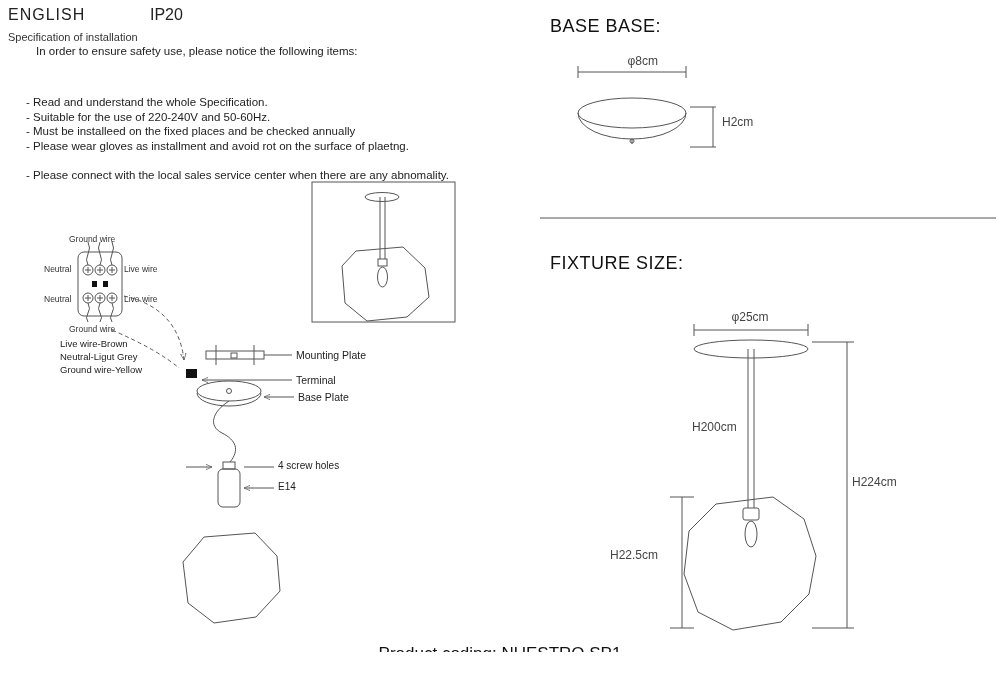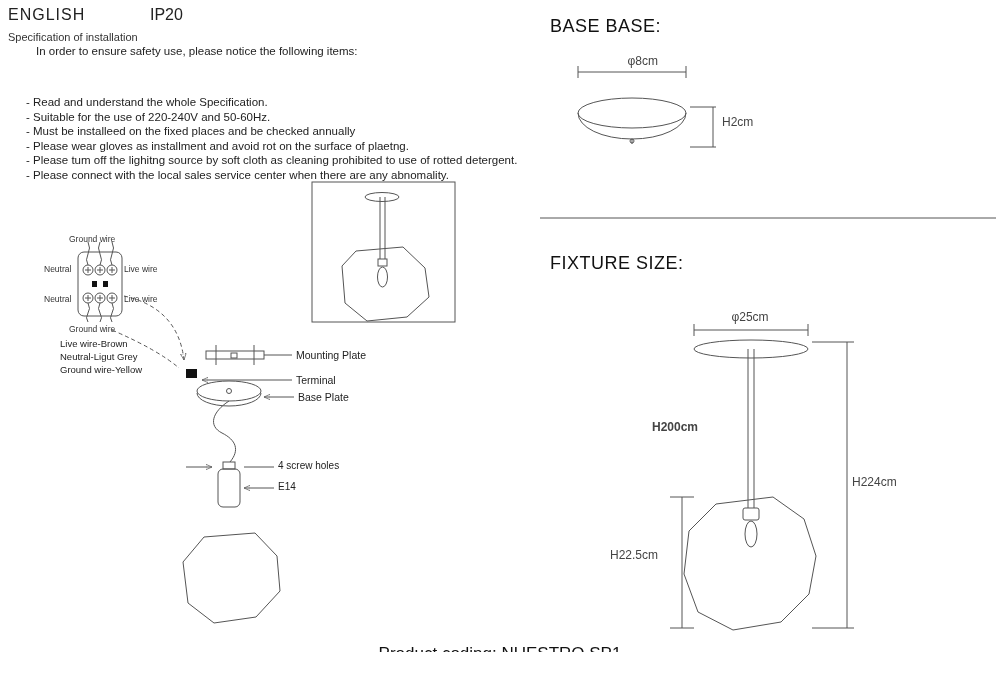--- a/index.html
+++ b/index.html
@@ -27,21 +27,21 @@
   .spec-item  { font-size:11.5px; left:26px;margin-top:36px; }
   .si0 { top:60px; } .si1 { top:74.5px; } .si2 { top:89px; }
   .si3 { top:103.5px; } .si4 { top:118px; } .si5 { top:132.5px; }
   .sec-title { font-size:18px; letter-spacing:0.5px; color:#111; }
   .base-title    { left:550px; top:16px; }
   .fixture-title { left:550px; top:253px; }
   .dim { font-size:12px; color:#444; }
   .d-phi8   { left:606px; top:54px;  width:52px; text-align:right; }
   .d-h2     { left:722px; top:115px; }
   .d-phi25  { left:718px; top:310px; width:64px; text-align:center; }
-  .d-h200   { left:652px; top:420px;font-weight:bold; }
+  .d-h200   { left:692px; top:420px; }
   .d-h224   { left:852px; top:475px; }
   .d-h225   { left:610px; top:548px; }
   .diag { font-size:10.5px; color:#222; }
   .l-mount { left:296px; top:349px; }
   .l-term  { left:296px; top:374px; }
   .l-base  { left:298px; top:391px; }
   .l-screw { left:278px; top:460px; font-size:10px; }
   .l-e14   { left:278px; top:481px; font-size:10px; }
   .wire { font-size:8.5px; color:#333; }
   .w-gt { left:69px;  top:234px; }
@@ -184,21 +184,20 @@
 
   <span class="lbl h-lang">ENGLISH</span>
   <span class="lbl h-ip">IP20</span>
 
   <span class="lbl spec-title">Specification of installation</span>
   <span class="lbl spec-intro">In order to ensure safety use, please notice the following items:</span>
   <span class="lbl spec-item si0">- Read and understand the whole Specification.</span>
   <span class="lbl spec-item si1">- Suitable for the use of 220-240V and 50-60Hz.</span>
   <span class="lbl spec-item si3">- Please wear gloves as installment and avoid rot on the surface of plaetng.</span>
   <span class="lbl spec-item si2">- Must be installeed on the fixed places and be checked annually</span>
-  <span class="lbl spec-item si4">- Please tum off the lighitng source by soft cloth as cleaning prohibited to use of rotted detergent.</span>
   <span class="lbl spec-item si5">- Please connect with the local sales service center when there are any abnomality.</span>
 
   <span class="lbl wire w-gt">Ground wire</span>
   <span class="lbl wire w-nt">Neutral</span>
   <span class="lbl wire w-lt">Live wire</span>
   <span class="lbl wire w-nb">Neutral</span>
   <span class="lbl wire w-lb">Live wire</span>
   <span class="lbl wire w-gb">Ground wire</span>
   <span class="lbl leg lg0">Live wire-Brown</span>
   <span class="lbl leg lg1">Neutral-Ligut Grey</span>

